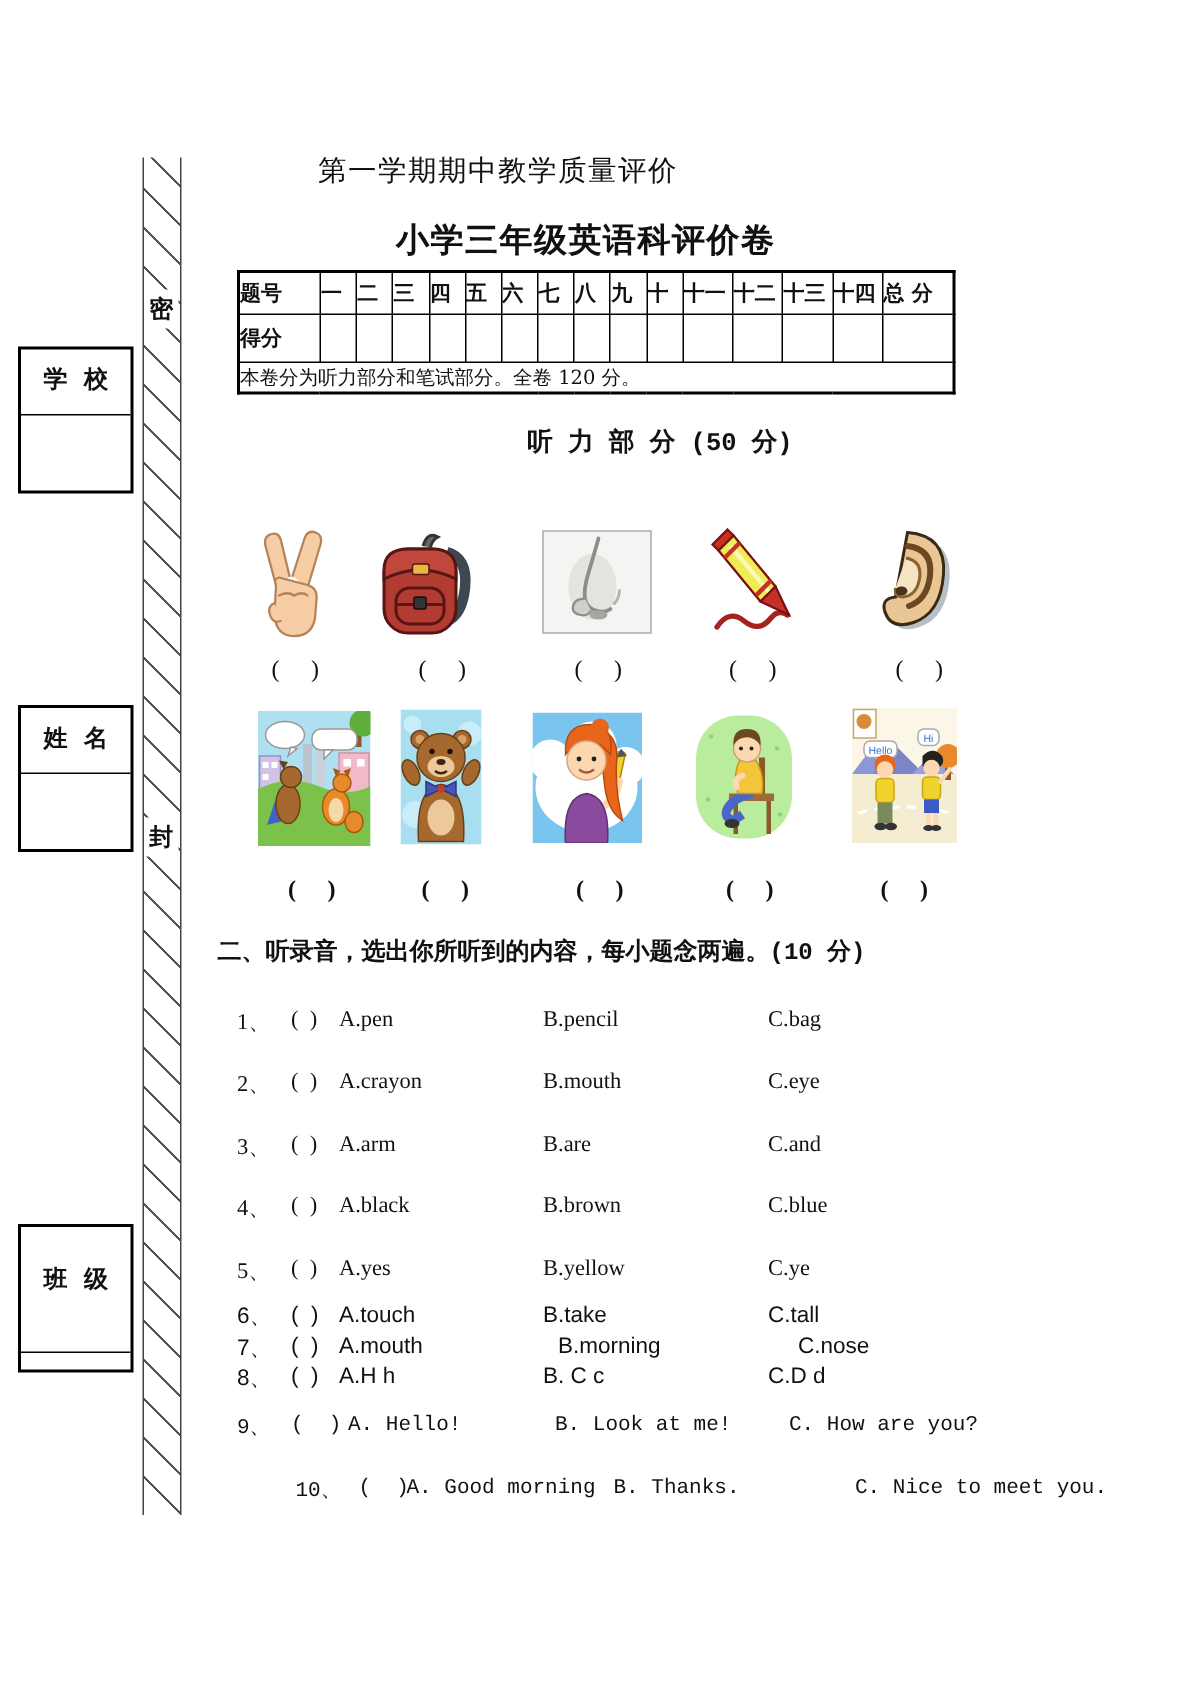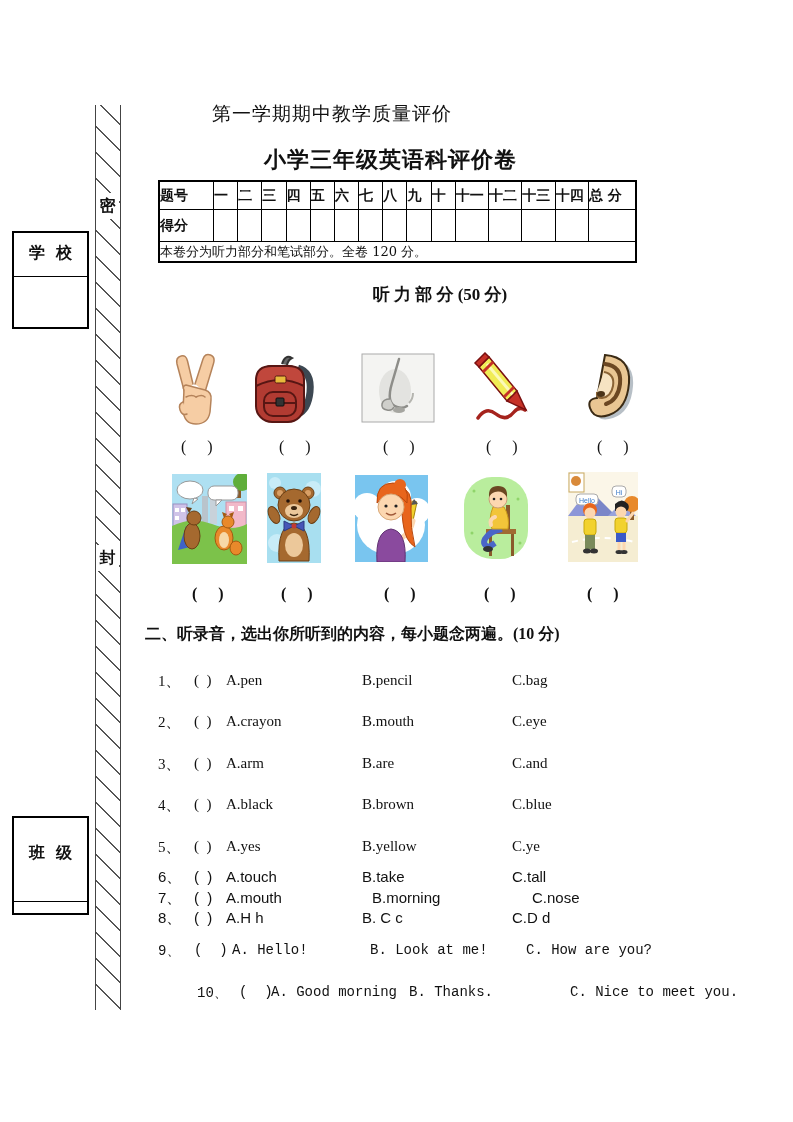--- a/index.html
+++ b/index.html
@@ -1,20 +1,20 @@
 <!DOCTYPE html>
 <html><head>
 <meta charset="utf-8">
 <style>
   html,body{margin:0;padding:0;}
   body{width:793px;height:1122px;background:#fff;position:relative;overflow:hidden;
        font-family:"Liberation Serif",serif;color:#111;}
   .sheet{position:absolute;inset:0;}
   .abs{position:absolute;}
-  .f-hei{font-family:Liberation Serif, serif;}
+  .f-hei{font-family:Liberation Mono, monospace;}
   .f-kai{font-family:"DejaVu Serif",serif;font-weight:600;}
   .f-song{font-family:"Liberation Serif","DejaVu Serif",serif;}
   .f-sans{font-family:"Liberation Sans","DejaVu Sans",sans-serif;}
   .f-mono{font-family:"Liberation Mono","DejaVu Sans Mono",monospace;}
   .pre{white-space:pre;}
 
   
   .side-box{position:absolute;left:12px;width:73px;border:2px solid #000;background:#fff;}
   .side-box .lbl-row{height:31px;border-bottom:1.5px solid #000;display:flex;align-items:flex-end;
       justify-content:center;font-size:16px;padding-bottom:12px;}
@@ -61,20 +61,24 @@
   .q-sansr{font-size:15px;}
   .q-monor{font-size:14px;}
 </style>
 </head>
 <body>
 
 <div class="sheet">
 
   <div class="side-box f-kai" style="top:231px;">
     <div class="lbl-row pre">学  校</div>
+    <div class="empty-row"></div>
+  </div>
+  <div class="side-box f-kai" style="top:470px;">
+    <div class="lbl-row pre">姓  名</div>
     <div class="empty-row"></div>
   </div>
   <div class="side-box cls f-kai" style="top:816px;">
     <div class="lbl-row pre">班  级</div>
     <div class="empty-row"></div>
   </div>
 
   <div class="seal-strip"></div>
   <div class="seal-char f-kai" style="top:193px;">密</div>
   <div class="seal-char f-kai" style="top:545px;">封</div>

